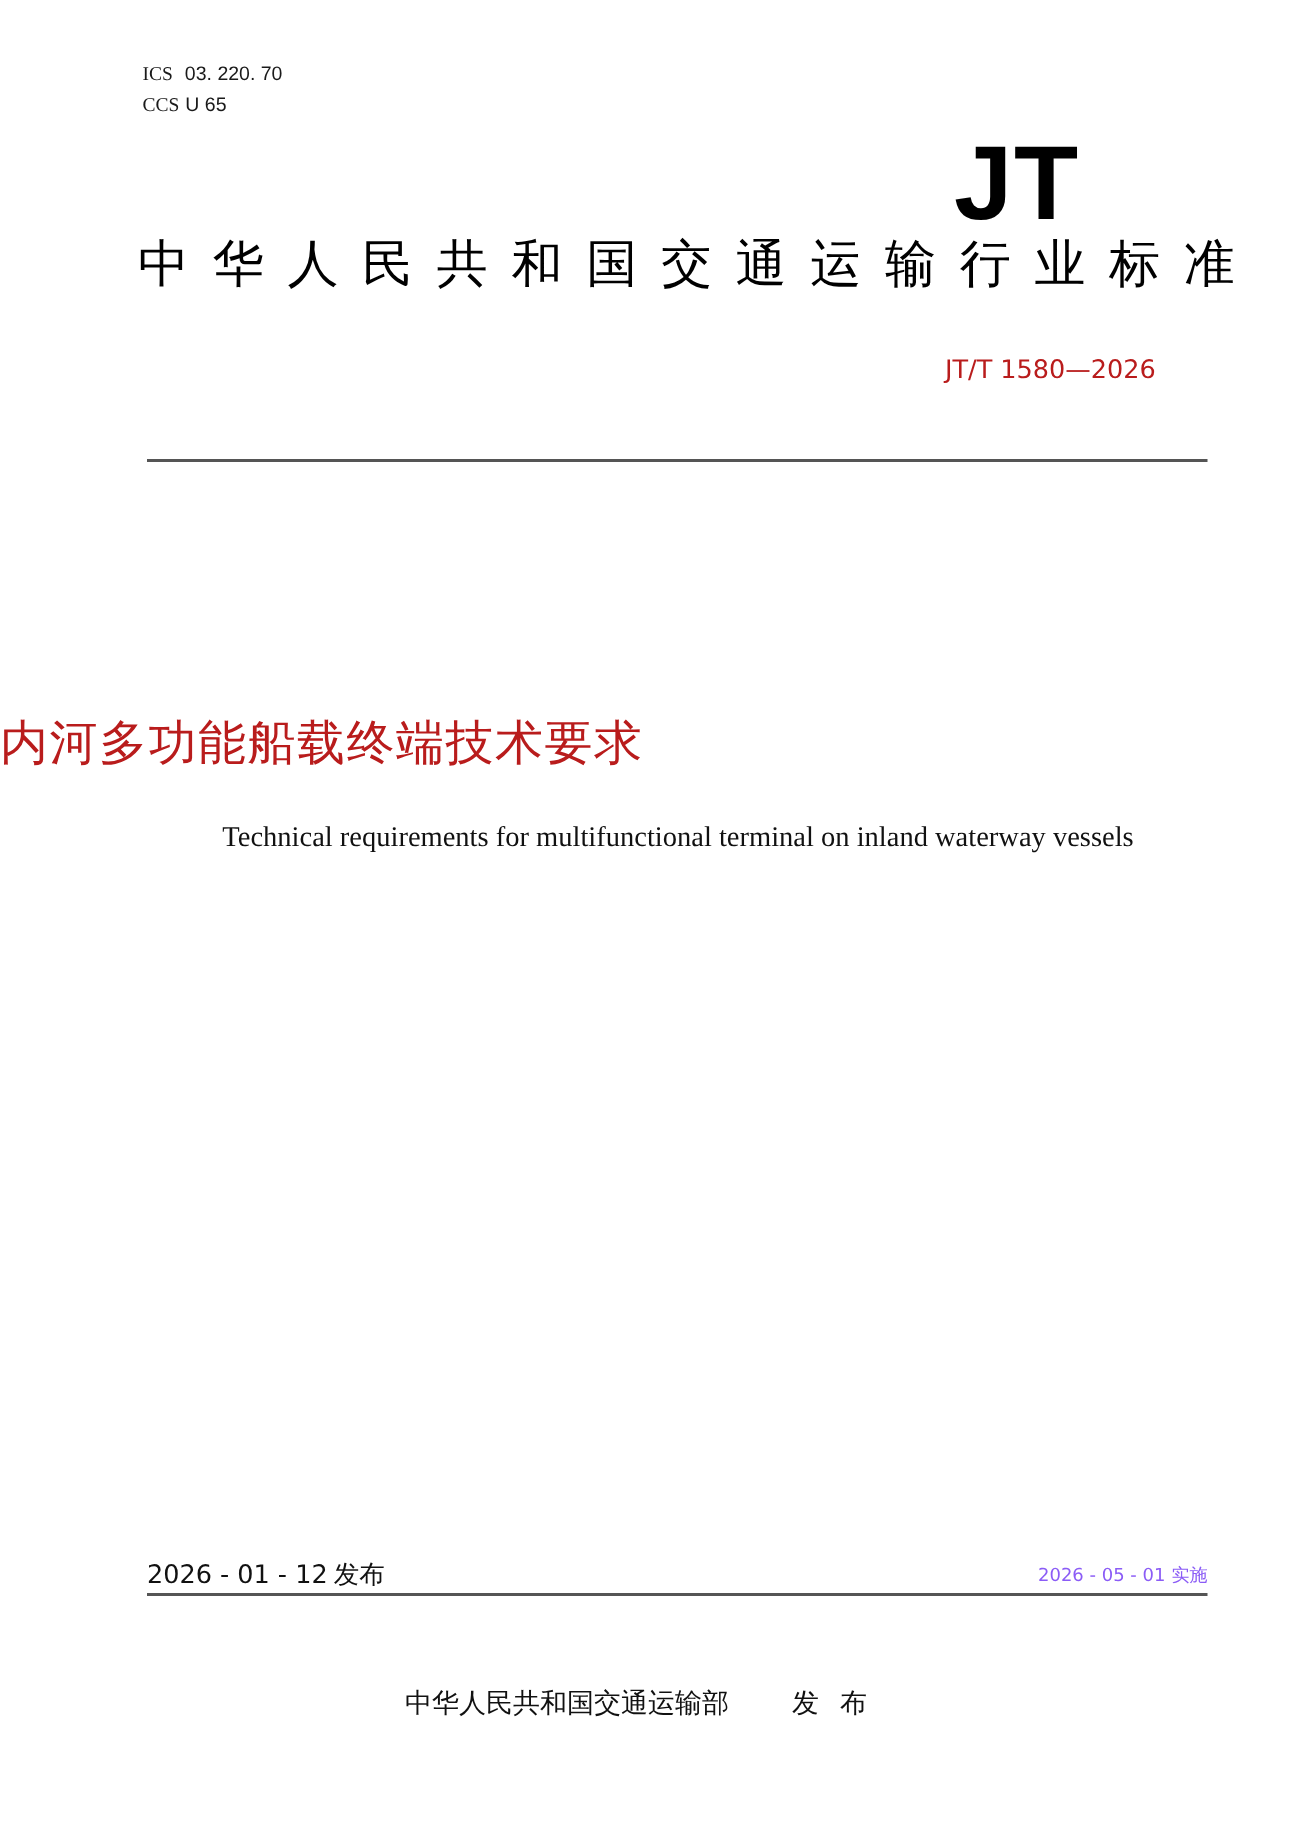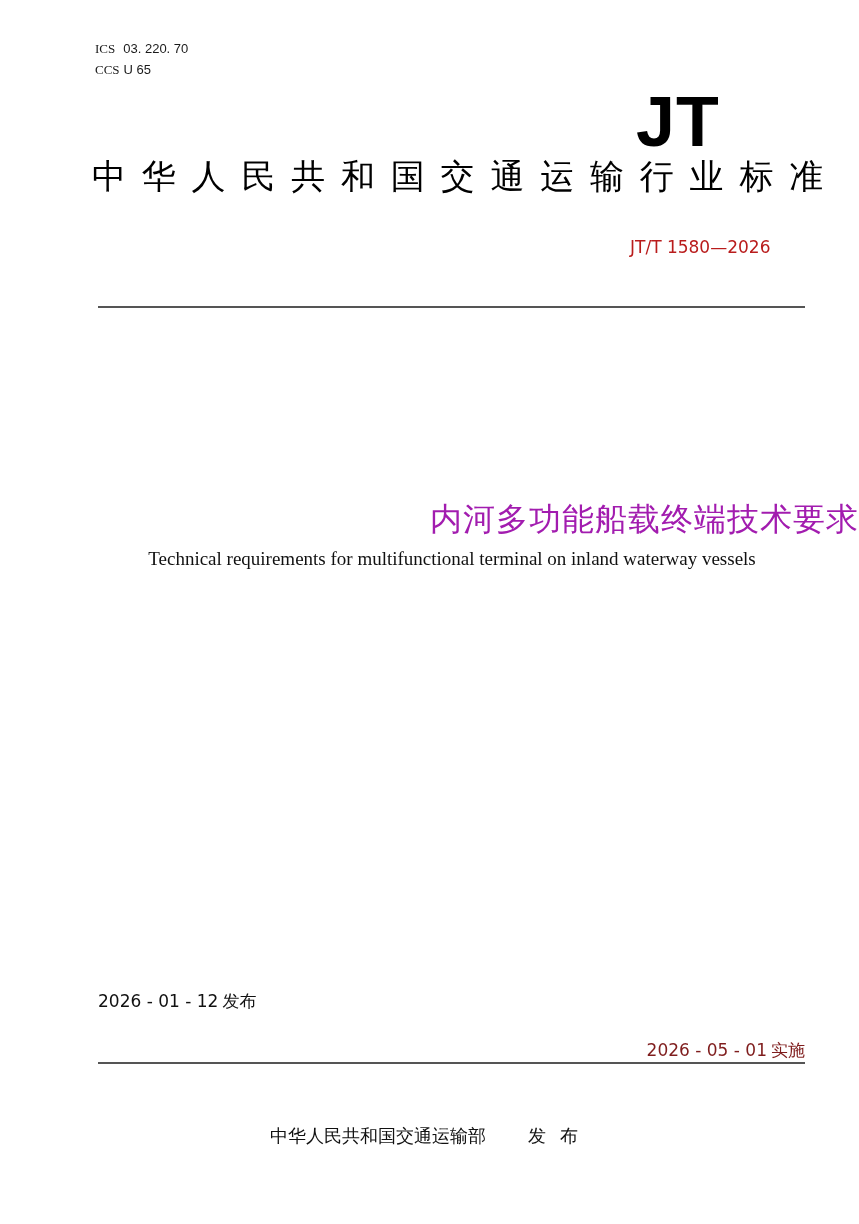--- a/index.html
+++ b/index.html
@@ -45,43 +45,42 @@
       color: #b91c1c;
       white-space: nowrap;
     }
     .rule {
       height: 2px; background: #555555;
     }
     .rule.top { left: 98px; top: 306px; width: 707px; }
     .rule.bottom { left: 98px; top: 1062px; width: 707px; }
     .doc-title-cn {
       left: 0; width: 859px; top: 472px;
-      text-align: right;
+      text-align: left;
       font-size: 32px; line-height: 46px;
       letter-spacing: 1px;
-      color: #a21caf;
-      margin-top: 24px;
+      color: #b91c1c;
     }
     .doc-title-en {
       left: 0; width: 904px; top: 546px;
       text-align: center;
       font-family: "Liberation Serif", serif;
       font-size: 19px; line-height: 26px;
       color: #111;
       white-space: nowrap;
     }
     .date-left {
-      left: 98px; top: 990px;
+      left: 98px; top: 1039px;
       font-size: 17px; line-height: 22px;
       white-space: nowrap; color: #111;
     }
     .date-right {
       right: 54px; top: 1039px;
-      font-size: 17px; line-height: 22px;
-      white-space: nowrap; color: #7f1d1d;
+      font-size: 12px; line-height: 22px;
+      white-space: nowrap; color: #8b5cf6;
       text-align: right;
     }
     .date-left .suffix, .date-right .suffix { margin-left: 4px; }
     .publisher {
       left: 270px; top: 1124px;
       font-size: 18px; line-height: 24px;
       white-space: nowrap; color: #111;
     }
     .publisher .action { margin-left: 42px; letter-spacing: 14px; }
   </style>

